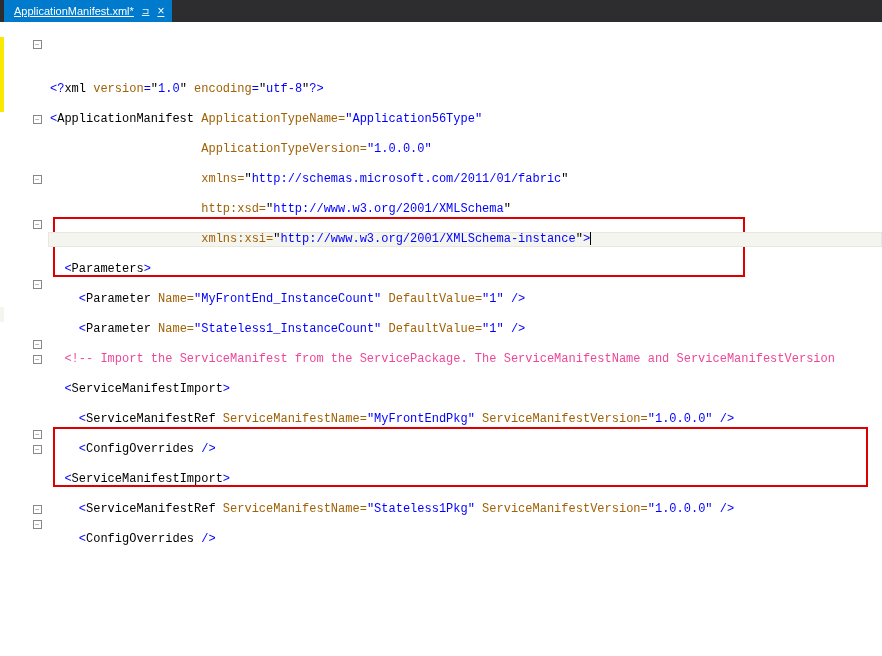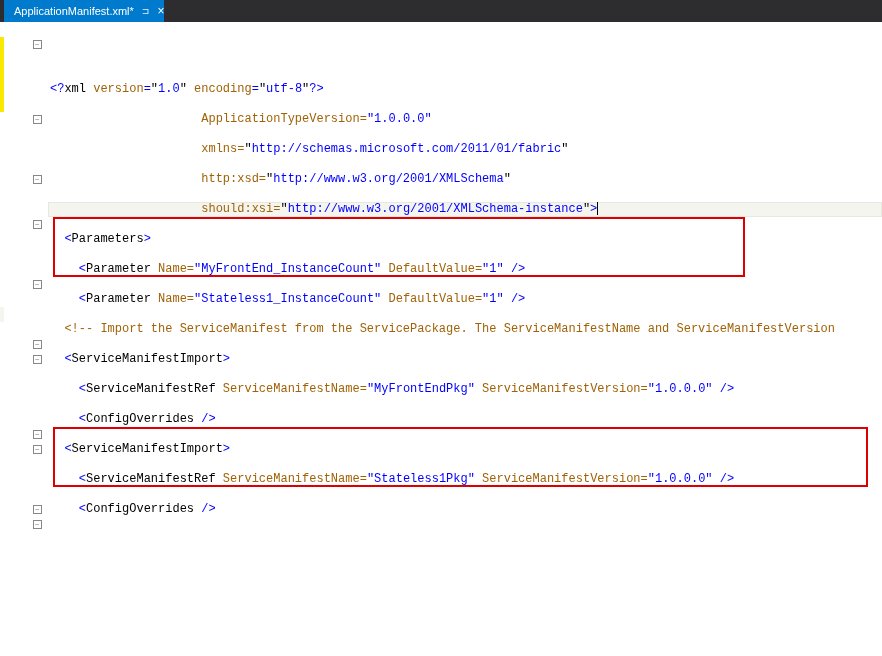--- a/index.html
+++ b/index.html
@@ -1,35 +1,35 @@
 <!DOCTYPE html>
 <html><head>
 <meta charset="utf-8">
 <style>
 * { margin: 0; padding: 0; box-sizing: border-box; }
 body { font-family: Consolas, 'Courier New', monospace; font-size: 12px; background: #fff; color: #000; width: 882px; }
 .tab-bar { background: #2d2d30; height: 22px; display: flex; align-items: center; padding-left: 4px; color: #fff; }
-.tab { background: #007acc; color: #fff; height: 22px; display: flex; align-items: center; padding: 0 0 0 10px; font-family: 'Segoe UI', sans-serif; font-size: 11px; gap: 8px; }
+.tab { background: #007acc; color: #fff; height: 22px; display: flex; align-items: center; padding: 0 8px 0 10px; font-family: 'Segoe UI', sans-serif; font-size: 11px; gap: 8px; text-decoration: underline; }
 .tab-pin { font-size: 9px; opacity: 0.9; }
 .tab-close { font-size: 12px; cursor: pointer; }
 .editor { display: flex; background: #fff; }
 .gutter { width: 44px; background: #fff; flex-shrink: 0; }
 .gutter-line { height: 15px; display: flex; justify-content: flex-end; align-items: center; padding-right: 4px; position: relative; }
 .outline-btn { width: 9px; height: 9px; border: 1px solid #888; color: #888; font-size: 8px; line-height: 7px; text-align: center; cursor: pointer; margin-right: 2px; background: #fff; }
 .margin-bar { width: 4px; background: #fff; flex-shrink: 0; }
 .yellow-marker { width: 4px; background: #f9e900; height: 75px; margin-top: 15px; }
 .highlight-bar { width: 4px; height: 15px; background: #f5f5f0; }
 .code-area { flex: 1; padding: 0; position: relative; white-space: pre; line-height: 15px; }
 .code-line { height: 15px; padding-left: 2px; position: relative; }
 .cur-line { background: #f5f5f0; box-shadow: inset 0 0 0 1px #e8e8e0; }
 .hl-red { position: absolute; border: 2px solid #d00; pointer-events: none; }
 .c-blue { color: #0000ff; }
 .c-brown { color: #000000; }
 .c-red { color: #a16207; }
-.c-green { color: #a16207; }
+.c-green { color: #ec4899; }
 .c-black { color: #000; }
 a.c-blue { }
 </style>
 </head>
 <body>
 
 <div class="tab-bar">
   <div class="tab">
     <span>ApplicationManifest.xml*</span>
     <span class="tab-pin">⊐</span>
@@ -106,24 +106,25 @@
     <div class="gutter-line"></div>
     <div class="gutter-line"></div>
     <div class="gutter-line"></div>
   </div>
 
   <div class="code-area">
     <div class="hl-red" style="top:195px; left:5px; width:692px; height:60px;"></div>
     <div class="hl-red" style="top:405px; left:5px; width:815px; height:60px;"></div>
 
 <div class="code-line"><span class="c-blue">&lt;?</span><span class="c-brown">xml</span><span class="c-black"> </span><span class="c-red">version</span><span class="c-blue">=</span><span class="c-black">"</span><span class="c-blue">1.0</span><span class="c-black">"</span><span class="c-black"> </span><span class="c-red">encoding</span><span class="c-blue">=</span><span class="c-black">"</span><span class="c-blue">utf-8</span><span class="c-black">"</span><span class="c-blue">?&gt;</span></div>
+<div class="code-line"><span class="c-blue">&lt;</span><span class="c-brown">ApplicationManifest</span><span class="c-red"> ApplicationTypeName=</span><span class="c-blue">"Application56Type"</span></div>
 <div class="code-line">                     <span class="c-red">ApplicationTypeVersion=</span><span class="c-blue">"1.0.0.0"</span></div>
 <div class="code-line">                     <span class="c-red">xmlns=</span><span class="c-black">"</span><a class="c-blue">http://schemas.microsoft.com/2011/01/fabric</a><span class="c-black">"</span></div>
 <div class="code-line">                     <span class="c-red">http:xsd=</span><span class="c-black">"</span><a class="c-blue">http://www.w3.org/2001/XMLSchema</a><span class="c-black">"</span></div>
-<div class="code-line cur-line">                     <span class="c-red">should:xsi=</span><span class="c-black">"</span><a class="c-blue">http://www.w3.org/2001/XMLSchema-instance</a><span class="c-black">"</span><span class="c-blue">&gt;</span><span style="border-left:1px solid #000;display:inline-block;height:13px;vertical-align:middle"></span></div>
+<div class="code-line cur-line">                     <span class="c-red">xmlns:xsi=</span><span class="c-black">"</span><a class="c-blue">http://www.w3.org/2001/XMLSchema-instance</a><span class="c-black">"</span><span class="c-blue">&gt;</span><span style="border-left:1px solid #000;display:inline-block;height:13px;vertical-align:middle"></span></div>
 <div class="code-line">  <span class="c-blue">&lt;</span><span class="c-brown">Parameters</span><span class="c-blue">&gt;</span></div>
 <div class="code-line">    <span class="c-blue">&lt;</span><span class="c-brown">Parameter</span><span class="c-red"> Name=</span><span class="c-blue">"MyFrontEnd_InstanceCount"</span><span class="c-red"> DefaultValue=</span><span class="c-blue">"1"</span><span class="c-blue"> /&gt;</span></div>
 <div class="code-line">    <span class="c-blue">&lt;</span><span class="c-brown">Parameter</span><span class="c-red"> Name=</span><span class="c-blue">"Stateless1_InstanceCount"</span><span class="c-red"> DefaultValue=</span><span class="c-blue">"1"</span><span class="c-blue"> /&gt;</span></div>
 <div class="code-line">  <span class="c-green">&lt;!-- Import the ServiceManifest from the ServicePackage. The ServiceManifestName and ServiceManifestVersion</span></div>
 <div class="code-line">  <span class="c-blue">&lt;</span><span class="c-brown">ServiceManifestImport</span><span class="c-blue">&gt;</span></div>
 <div class="code-line">    <span class="c-blue">&lt;</span><span class="c-brown">ServiceManifestRef</span><span class="c-red"> ServiceManifestName=</span><span class="c-blue">"MyFrontEndPkg"</span><span class="c-red"> ServiceManifestVersion=</span><span class="c-blue">"1.0.0.0"</span><span class="c-blue"> /&gt;</span></div>
 <div class="code-line">    <span class="c-blue">&lt;</span><span class="c-brown">ConfigOverrides</span><span class="c-blue"> /&gt;</span></div>
 <div class="code-line">  <span class="c-blue">&lt;</span><span class="c-brown">ServiceManifestImport</span><span class="c-blue">&gt;</span></div>
 <div class="code-line">    <span class="c-blue">&lt;</span><span class="c-brown">ServiceManifestRef</span><span class="c-red"> ServiceManifestName=</span><span class="c-blue">"Stateless1Pkg"</span><span class="c-red"> ServiceManifestVersion=</span><span class="c-blue">"1.0.0.0"</span><span class="c-blue"> /&gt;</span></div>
 <div class="code-line">    <span class="c-blue">&lt;</span><span class="c-brown">ConfigOverrides</span><span class="c-blue"> /&gt;</span></div>

